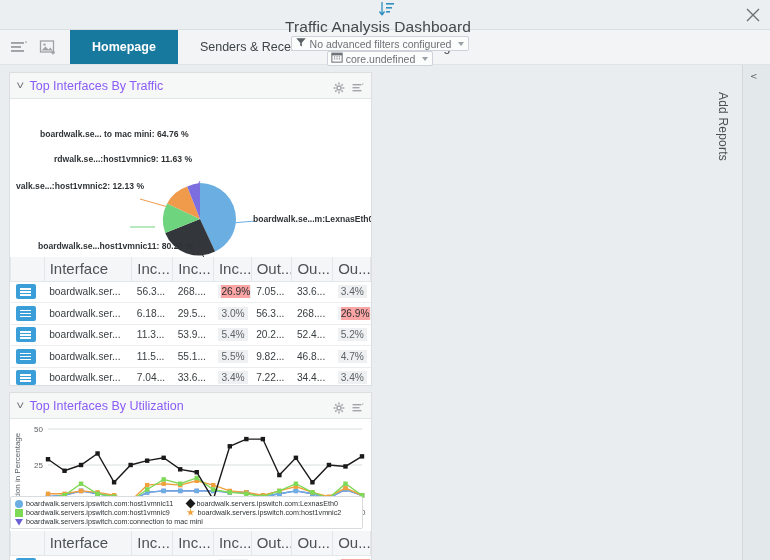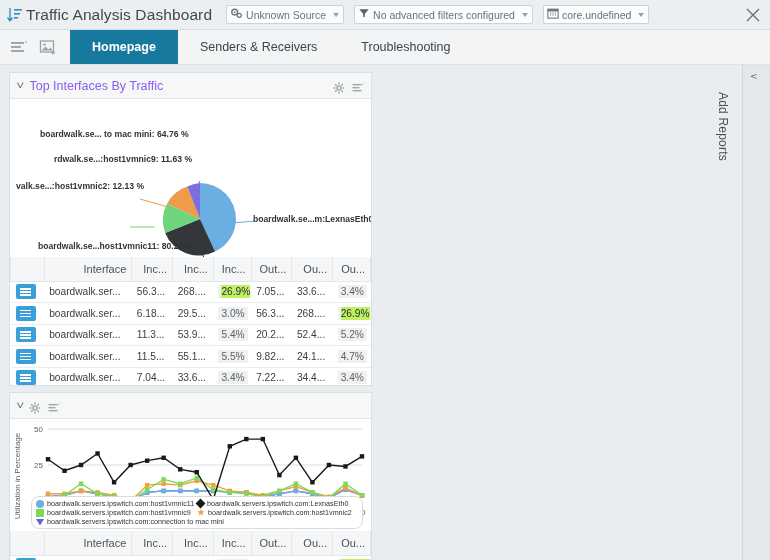--- a/index.html
+++ b/index.html
@@ -8,20 +8,21 @@
     font-family: "Liberation Sans", sans-serif;
     background: #e9edf0;
     overflow: hidden;
   }
   
   .topbar {
     height: 30px; background: #eceff1;
     display: flex; align-items: center;
     border-bottom: 1px solid #d9dee2;
     position: relative;
+    flex-direction: column;
   }
   .brand-icon {
     width: 18px; height: 18px; margin-left: 6px; margin-right: 2px;
     position: relative; flex: none;
   }
   .app-title {
     font-size: 15.5px; color: #44484b; letter-spacing: .1px;
     white-space: nowrap; margin-right: 14px;
   }
   .pill {
@@ -81,51 +82,51 @@
   .pie-area { position: relative; width: 100%; height: 158px; }
   .pie-label {
     position: absolute; font-size: 8.6px; font-weight: bold;
     color: #2f3336; white-space: nowrap;
   }
   .pie-label.r { text-align: left; }
   
   .tbl { width: 100%; border-collapse: collapse; table-layout: fixed; }
   .tbl th {
     background: #f4f6f7; border: 1px solid #e4e7ea; border-top: none;
-    font-size: 11px; color: #4d5256; font-weight: normal;
-    height: 24px; text-align: right; padding: 0 5px; overflow: hidden;
+    font-size: 15px; color: #4d5256; font-weight: normal;
+    height: 24px; text-align: left; padding: 0 5px; overflow: hidden;
   }
   .tbl td {
     border-bottom: 1px solid #ebedef; height: 21.5px;
     font-size: 10.2px; color: #3b4043; padding: 0 5px;
     white-space: nowrap; overflow: hidden; margin-left: 13px;
   }
   .col-h { width: 33px; }
   .col-if { width: 86px; }
   .col-n { width: 40px; }
   .col-p { width: 37px; }
   .rowbtn {
     width: 20px; height: 15px; background: #3a9fd8;
     border-radius: 2px; display: flex; flex-direction: column;
     justify-content: center; align-items: center; gap: 1.5px;
   }
   .rowbtn i { display: block; width: 11px; height: 1.5px; background: #fff; }
   .pct { background: #eef0f1; color: #5d6266; padding: 1px 3px; }
-  .pct b { background: #bef264; color: #2a2e31; font-weight: normal; padding: 1px 0; text-align: right; }
+  .pct b { background: #fca5a5; color: #2a2e31; font-weight: normal; padding: 1px 0; text-align: right; }
   
   .lc-wrap { position: relative; width: 100%; height: 112px; }
   .axis-ylabel {
     position: absolute; left: 3px; top: 8px; width: 90px;
     font-size: 8px; color: #5c6165;
     transform: rotate(-90deg); transform-origin: left top;
     white-space: nowrap;
   }
   .legend-box {
-    position: absolute; left: 21px; right: 8px; bottom: 2px;
-    border: 1px solid #d8dcdf; background: #fff; border-radius: 8px;
+    position: absolute; left: 0; right: 8px; bottom: 2px;
+    border: 1px solid #d8dcdf; background: #fff; border-radius: 2px;
     padding: 2px 4px; display: flex; flex-wrap: wrap;
   }
   .lg-item { display: flex; align-items: center; width: 50%; gap: 3px; }
   .lg-item.full { width: 100%; }
   .lg-mark { width: 8px; height: 8px; flex: none; }
   .lg-txt { font-size: 7.2px; color: #2f3336; white-space: nowrap; }
   
   .rail {
     width: 28px; background: #e3e8eb; border-left: 1px solid #d3d8dc;
     position: relative;
@@ -148,31 +149,20 @@
   <div class="brand-icon">
     <svg viewBox="0 0 18 18" width="18" height="18">
       <path d="M4 2 L4 14 M4 15 L1.5 11.5 M4 15 L6.5 11.5" stroke="#2f8fc0" stroke-width="1.3" fill="none"></path>
       <rect x="8" y="3" width="8" height="1.6" fill="#2f8fc0"></rect>
       <rect x="8" y="7" width="6" height="1.6" fill="#2f8fc0"></rect>
       <rect x="8" y="11" width="4" height="1.6" fill="#2f8fc0"></rect>
     </svg>
   </div>
   <div class="app-title">Traffic Analysis Dashboard</div>
 
-  <div class="pill">
-    <span class="cap">
-      <svg viewBox="0 0 14 14" width="13" height="13">
-        <circle cx="5" cy="5.5" r="3.1" fill="none" stroke="#6c7276" stroke-width="1.5"></circle>
-        <circle cx="5" cy="5.5" r="1" fill="#6c7276"></circle>
-        <circle cx="10" cy="9" r="2.2" fill="none" stroke="#6c7276" stroke-width="1.3"></circle>
-      </svg>
-    </span>
-    <span>Unknown Source</span>
-    <span class="caret"></span>
-  </div>
 
   <div class="pill">
     <span class="cap">
       <svg viewBox="0 0 14 14" width="12" height="12">
         <path d="M1.5 2.5h11L8 7.8v4.4L6 11V7.8z" fill="#5a6165"></path>
       </svg>
     </span>
     <span>No advanced filters configured</span>
     <span class="caret"></span>
   </div>
@@ -335,21 +325,21 @@
                     <i></i>
                     <i></i>
                     <i></i>
                   </div>
                 </td>
                 <td class="col-if">boardwalk.ser...</td>
                 <td class="col-n">11.5...</td>
                 <td class="col-n">55.1...</td>
                 <td class="col-p"><span class="pct">5.5%</span></td>
                 <td class="col-n">9.82...</td>
-                <td class="col-n">24.1...</td>
+                <td class="col-n">46.8...</td>
                 <td class="col-p"><span class="pct">4.7%</span></td>
               </tr>
               <tr>
                 <td class="col-h">
                   <div class="rowbtn">
                     <i></i>
                     <i></i>
                     <i></i>
                   </div>
                 </td>
@@ -362,20 +352,21 @@
                 <td class="col-p"><span class="pct">3.4%</span></td>
               </tr>
             </tbody>
         </table>
       </div>
     </div>
 
     <div class="panel tall">
       <div class="panel-head">
         <span class="chev">˅</span>
+        <span class="panel-title">Top Interfaces By Utilization</span>
         <span class="head-icons">
           <span class="gear">
             <svg viewBox="0 0 12 12" width="12" height="12">
               <circle cx="6" cy="6" r="2" fill="none" stroke="#5e6469" stroke-width="1.5"></circle>
               <path d="M6 0.6v2M6 9.4v2M0.6 6h2M9.4 6h2M2.2 2.2l1.4 1.4M8.4 8.4l1.4 1.4M9.8 2.2L8.4 3.6M3.6 8.4l-1.4 1.4" stroke="#5e6469" stroke-width="1.5"></path>
             </svg>
           </span>
           <span class="listico">
             <svg viewBox="0 0 12 12" width="12" height="12">
               <rect x="0.5" y="2" width="9" height="1.4" fill="#5e6469"></rect>

